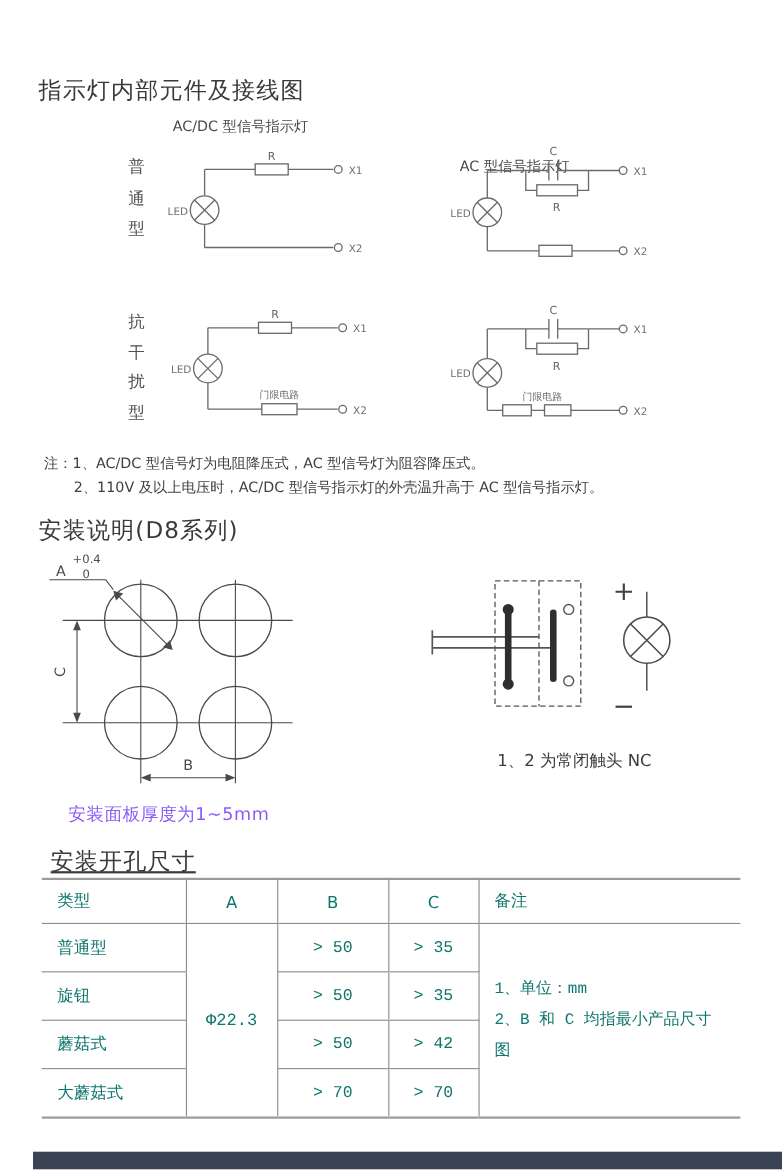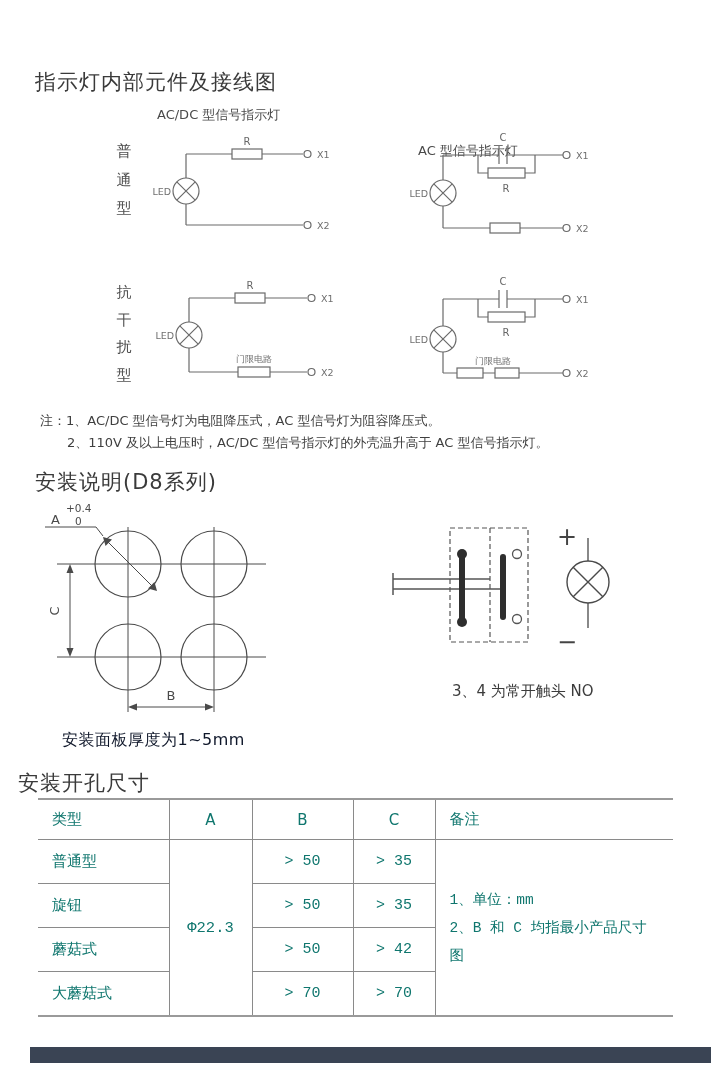--- a/index.html
+++ b/index.html
@@ -8,21 +8,21 @@
     font-family:"DejaVu Sans",sans-serif;color:#3d3d3d;overflow:hidden;
   }
   .abs{position:absolute;}
   .sec-title{font-size:21px;font-weight:500;color:#3a3a3a;letter-spacing:1px;white-space:nowrap;}
   .col-header{font-size:13px;color:#4a4a4a;white-space:nowrap;}
   .vlabel{font-size:15px;color:#4f4f4f;text-align:center;width:18px;}
   .vlabel span{display:block;}
   .vlabel.three span{height:28.5px;line-height:22px;}
   .vlabel.four span{height:27.5px;line-height:22px;}
   .notes{font-size:13px;color:#3f3f3f;white-space:nowrap;}
-  .panel-note{font-size:16px;color:#0f172a;white-space:nowrap;letter-spacing:0.5px;}
+  .panel-note{font-size:16px;color:#8b5cf6;white-space:nowrap;letter-spacing:0.5px;}
   .contact-notes{font-size:15px;color:#3c3c3c;line-height:22px;white-space:nowrap;}
   svg text{font-family:"DejaVu Sans",sans-serif;}
   .lbl-small{font-size:9.5px;fill:#6f6f6f;}
   .lbl-comp{font-size:10px;fill:#666;}
   .lbl-thresh{font-size:9px;fill:#6f6f6f;}
   .lbl-dim{font-size:13px;fill:#4a4a4a;}
   .lbl-tol{font-size:10.5px;fill:#4a4a4a;}
   .lbl-sign{font-size:24px;fill:#444;}
   
   table.holes{
@@ -43,21 +43,21 @@
   .botline{border-bottom:2px solid #9a9a9a;}
   .remark-cell{vertical-align:middle;padding:6px 12px 6px 14px !important;font-size:14.5px;line-height:28px;}
   .a-cell{font-size:15.5px;}
   .footer-band{left:30px;top:1047px;width:681px;height:16px;background:#3a4454;}
 </style>
 </head>
 <body>
 
 <div class="abs sec-title" style="left:35px;top:68px;">指示灯内部元件及接线图</div>
 <div class="abs sec-title" style="left:35px;top:468px;">安装说明(D8系列)</div>
-<div class="abs sec-title" style="left:18px;top:769px;">安装开孔尺寸</div>
+<div class="abs sec-title" style="left:46px;top:769px;text-decoration:underline;">安装开孔尺寸</div>
 
 <div class="abs col-header" style="left:157px;top:106px;">AC/DC 型信号指示灯</div>
 <div class="abs col-header" style="left:418px;top:106px;margin-top:36px;">AC 型信号指示灯</div>
 
 <div class="abs vlabel three" style="left:115px;top:140px;">
   <span>普</span>
   <span>通</span>
   <span>型</span>
 </div>
 <div class="abs vlabel four" style="left:115px;top:281px;">
@@ -65,21 +65,21 @@
   <span>干</span>
   <span>扰</span>
   <span>型</span>
 </div>
 
 <div class="abs notes" style="left:40px;top:412px;">注：1、AC/DC 型信号灯为电阻降压式，AC 型信号灯为阻容降压式。</div>
 <div class="abs notes" style="left:67px;top:434px;">2、110V 及以上电压时，AC/DC 型信号指示灯的外壳温升高于 AC 型信号指示灯。</div>
 
 <div class="abs panel-note" style="left:62px;top:730px;">安装面板厚度为1~5mm</div>
 <div class="abs contact-notes" style="left:452px;top:680px;">
-  <div>3、4 为常开触头 NO</div>
+  <div>1、2 为常闭触头 NC</div>
 </div>
 
 <svg class="abs" style="left:0;top:0;pointer-events:none;" width="711" height="1065" viewBox="0 0 711 1065">
 
   <g stroke="#6a6a6a" stroke-width="1.2" fill="none">
     <path d="M186,154 H232 M262,154 H303 M186,154 V178 M186,204 V225 M186,225 H303"></path>
     <rect x="232" y="149" width="30" height="10" fill="#fff"></rect>
     <circle cx="307.5" cy="154" r="3.5" fill="#fff"></circle>
     <circle cx="307.5" cy="225" r="3.5" fill="#fff"></circle>
     <circle cx="186" cy="191" r="13" fill="#fff"></circle>

